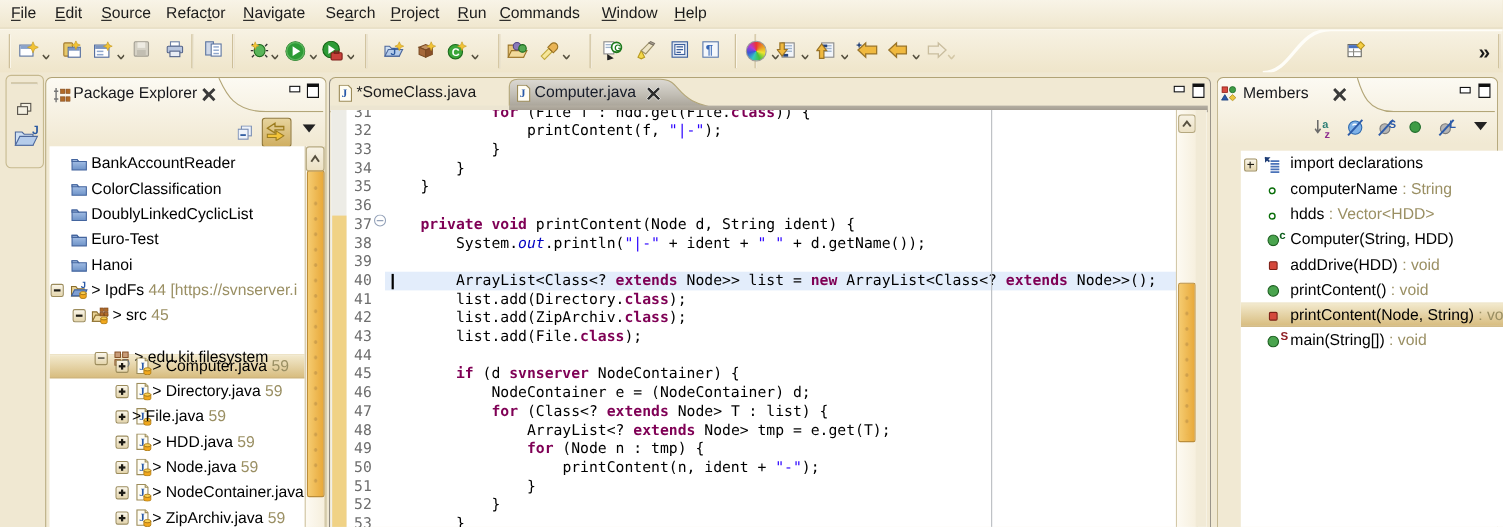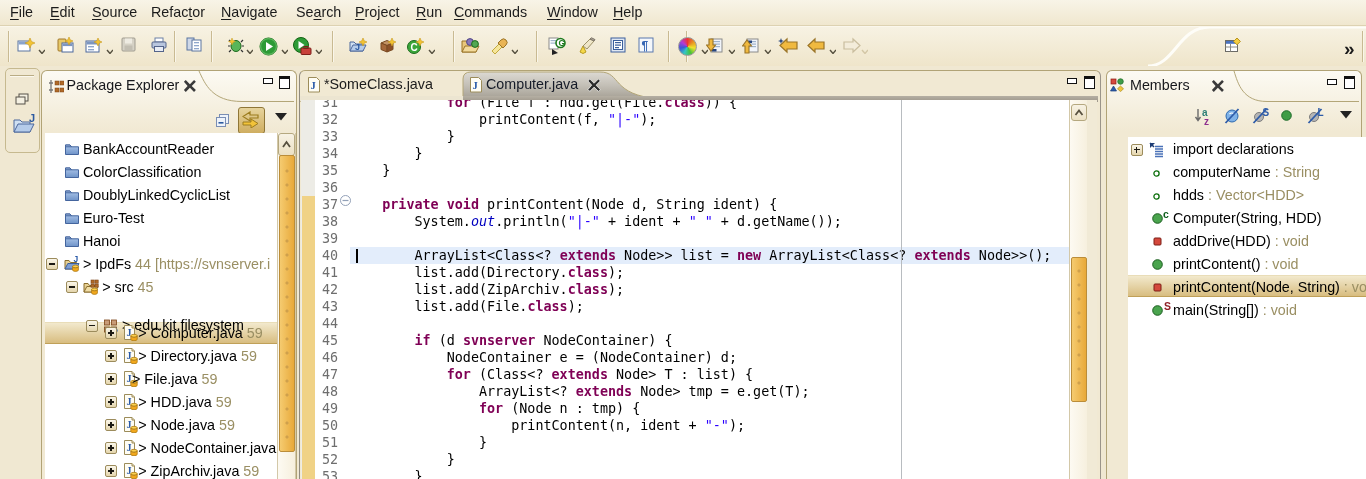--- a/index.html
+++ b/index.html
@@ -440,21 +440,21 @@
           <svg class="ric" style="left:76.5px" width="16" height="16">
             <use href="#i-jfile"></use>
           </svg>
           <span class="t" style="left:93.3px">&gt; Directory.java <span class="olive">59</span></span>
         </div>
       <div class="trow" style="left:0;top:234.5px;width:232px;">
           <span class="expander plus" style="left:60px"></span>
           <svg class="ric" style="left:76.5px" width="16" height="16">
             <use href="#i-jfile"></use>
           </svg>
-          <span class="t" style="left:87px">&gt; File.java <span class="olive">59</span></span>
+          <span class="t" style="left:75px">&gt; File.java <span class="olive">59</span></span>
         </div>
       <div class="trow" style="left:0;top:257.5px;width:232px;">
           <span class="expander plus" style="left:60px"></span>
           <svg class="ric" style="left:76.5px" width="16" height="16">
             <use href="#i-jfile"></use>
           </svg>
           <span class="t" style="left:93.3px">&gt; HDD.java <span class="olive">59</span></span>
         </div>
       <div class="trow" style="left:0;top:280.5px;width:232px;">
           <span class="expander plus" style="left:60px"></span>

